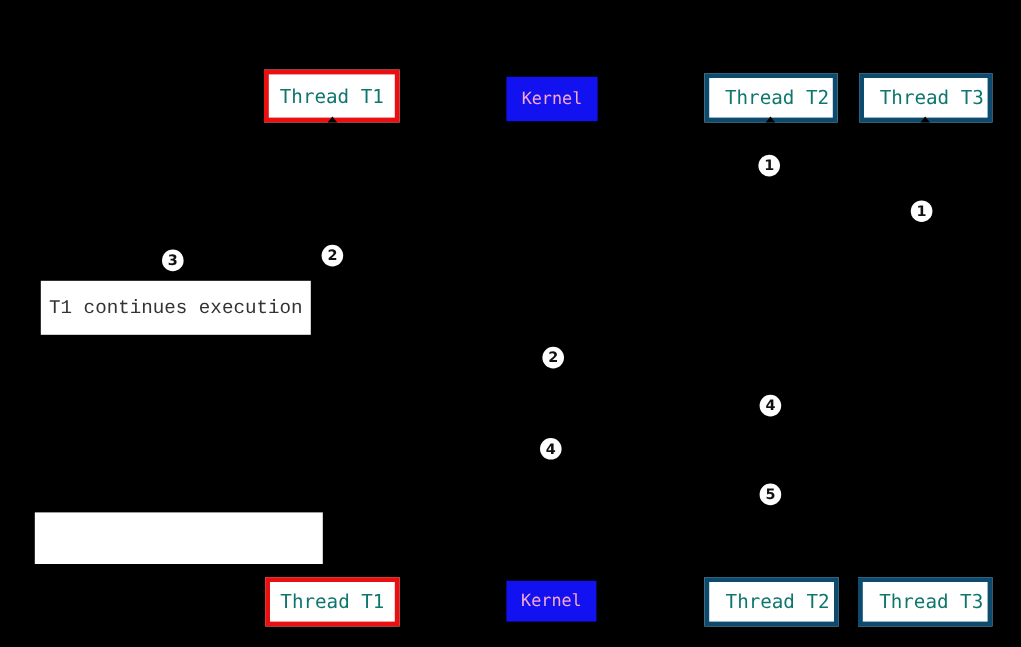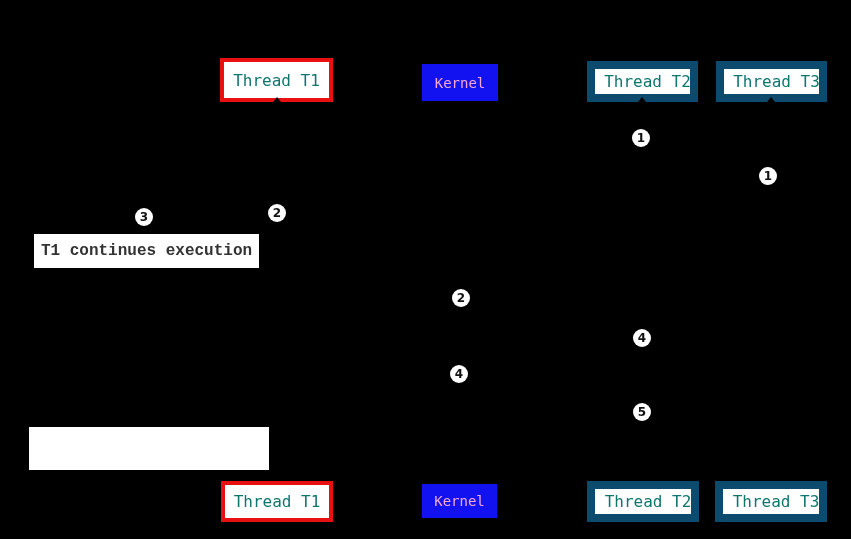--- a/index.html
+++ b/index.html
@@ -9,21 +9,21 @@
   
   .title-box{position:absolute;left:28px;top:27px;width:229px;height:21px;background:#fff;
              display:flex;align-items:center;justify-content:center;
              font:bold 15px "DejaVu Sans Mono",monospace;color:#000;white-space:nowrap;}
 
   
   .pbox{position:absolute;box-sizing:border-box;background:#fff;
         display:flex;align-items:center;justify-content:center;
         font:16px "DejaVu Sans Mono",monospace;color:#0f766e;white-space:nowrap;}
   .pbox.red{border:4px solid #e81010;}
-  .pbox.blue{border:8px solid #0c4a6e;padding-left:10px;}
+  .pbox.blue{border:4px solid #0c4a6e;padding-left:10px;}
   .pbox.kernel{background:#1212f0;color:#f9a8d4;font-size:14px;}
 
   .t1-top{left:220px;top:58px;width:113px;height:44px;}
   .kernel-top{left:422px;top:64px;width:76px;height:37px;}
   .t2-top{left:587px;top:61px;width:111px;height:41px;}
   .t3-top{left:716px;top:61px;width:111px;height:41px;}
 
   .t1-bot{left:221px;top:481px;width:112px;height:41px;}
   .kernel-bot{left:422px;top:484px;width:75px;height:34px;}
   .t2-bot{left:587px;top:481px;width:112px;height:41px;}
@@ -39,21 +39,21 @@
            border-bottom:5px solid #000;}
   .head-down{position:absolute;width:0;height:0;
            border-left:4px solid transparent;border-right:4px solid transparent;
            border-top:6px solid #000;}
   .s-t1{left:273px;top:97px;} .s-t2{left:638px;top:97px;} .s-t3{left:767px;top:97px;}
   .h-t1{left:273px;top:477px;} .h-t2{left:638px;top:477px;} .h-t3{left:767px;top:477px;}
 
   
   .note{position:absolute;background:#fff;display:flex;align-items:center;justify-content:center;
         font:16px "Liberation Mono",monospace;color:#333;white-space:nowrap;}
-  .note1{left:34px;top:234px;width:225px;height:34px;font-weight:bold;}
+  .note1{left:34px;top:234px;width:225px;height:45px;}
   .note2{left:29px;top:427px;width:240px;height:43px;}
 
   
   .marker{position:absolute;width:18px;height:18px;border-radius:50%;background:#fff;
           display:flex;align-items:center;justify-content:center;
           font:bold 12px "DejaVu Sans",sans-serif;color:#111;}
   .m1{left:632px;top:129px;} .m2{left:759px;top:167px;}
   .m3{left:268px;top:204px;} .m4{left:135px;top:208px;}
   .m5{left:452px;top:289px;} .m6{left:633px;top:329px;}
   .m7{left:450px;top:365px;} .m8{left:633px;top:403px;}

